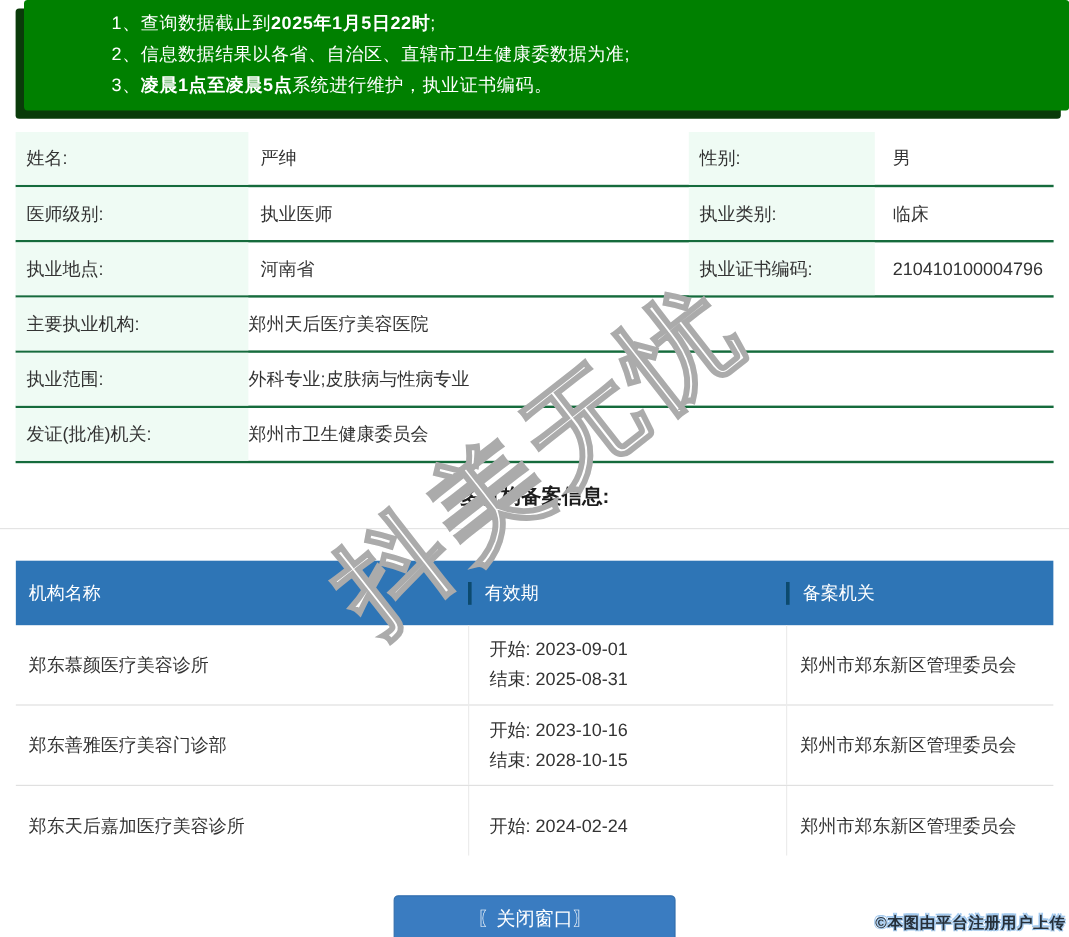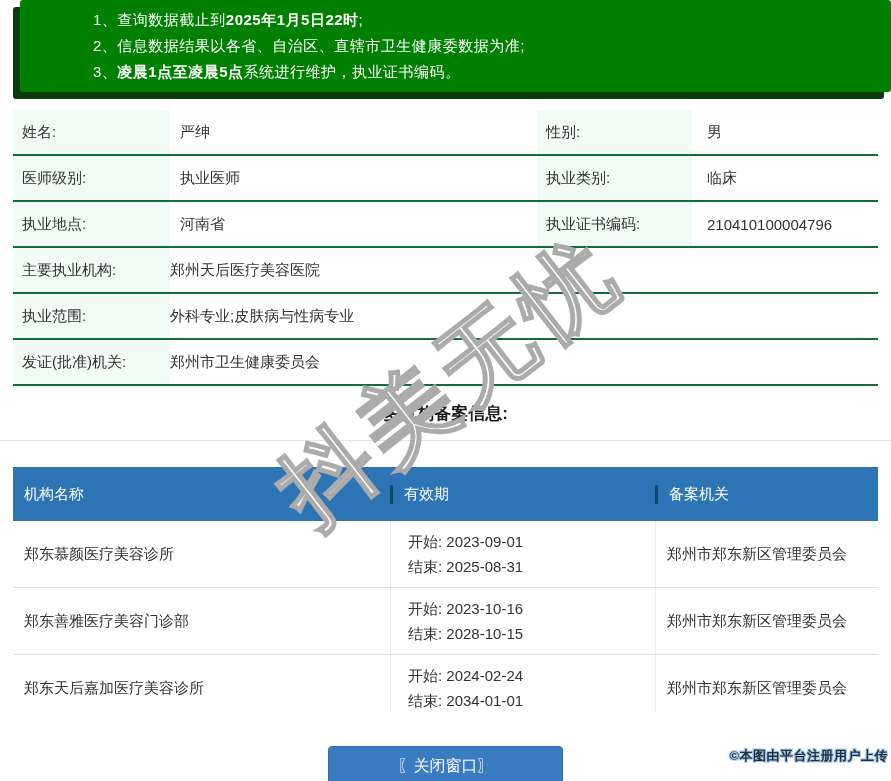--- a/index.html
+++ b/index.html
@@ -29,21 +29,21 @@
   
   .info-table { margin: 18px 13px 0 13px; }
   .irow {
     display: flex;
     align-items: stretch;
     height: 46px;
     border-bottom: 2px solid #156b3c;
   }
   .icell { display: flex; align-items: center; }
   .ilabel { background: #effbf4; padding-left: 9px; }
-  .c-l1 { width: 157px; }
+  .c-l1 { width: 194px; }
   .c-v1 { width: 367px; padding-left: 10px; }
   .c-l2 { width: 155px; }
   .c-v2 { flex: 1; padding-left: 15px; }
   .c-vfull { flex: 1; }
 
   
   .section-title {
     margin-top: 16px;
     text-align: center;
     font-weight: bold;
@@ -97,21 +97,21 @@
     border: 1px solid #336fae;
     border-radius: 4px;
     color: #ffffff;
     font-size: 16px;
     font-family: inherit;
     cursor: pointer;
   }
   .attribution {
     position: absolute;
     right: 3px;
-    bottom: 16px;
+    bottom: 3px;
     font-size: 13px;
     font-weight: bold;
     color: #26303a;
     text-shadow: -1px -1px 0 #a3c9ee, 1px -1px 0 #a3c9ee, -1px 1px 0 #a3c9ee, 1px 1px 0 #a3c9ee;
     letter-spacing: 0.5px;
   }
 
   
   .watermark {
     position: absolute;
@@ -203,21 +203,20 @@
       </div>
     </div>
     <div class="fcell fc3">郑州市郑东新区管理委员会</div>
   </div>
 
   <div class="filing-row">
     <div class="fcell fc1">郑东天后嘉加医疗美容诊所</div>
     <div class="fcell fc2">
       <div class="fdates">
         <div><span>开始:</span> <span>2024-02-24</span></div>
-        <div><span>结束:</span> <span>2034-01-01</span></div>
       </div>
     </div>
     <div class="fcell fc3">郑州市郑东新区管理委员会</div>
   </div>
 
   <div class="filing-row clipped">
     <div class="fcell fc1">金水天后嘉加医疗美容诊所</div>
     <div class="fcell fc2">
       <div class="fdates">
         <div> </div>

